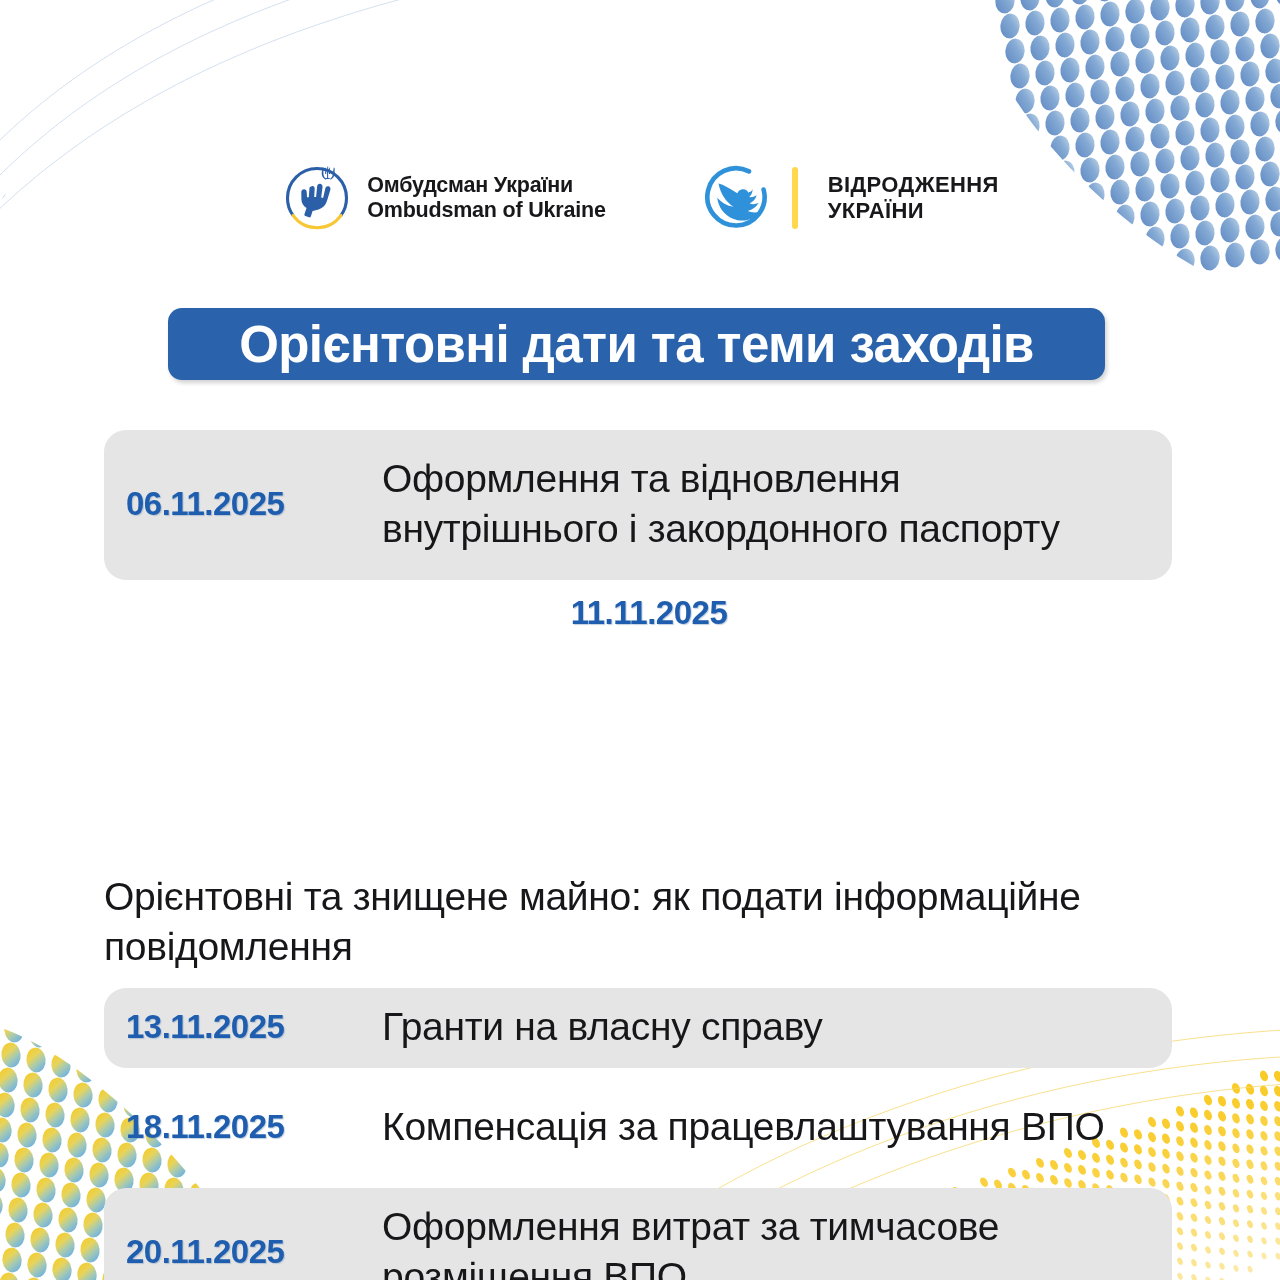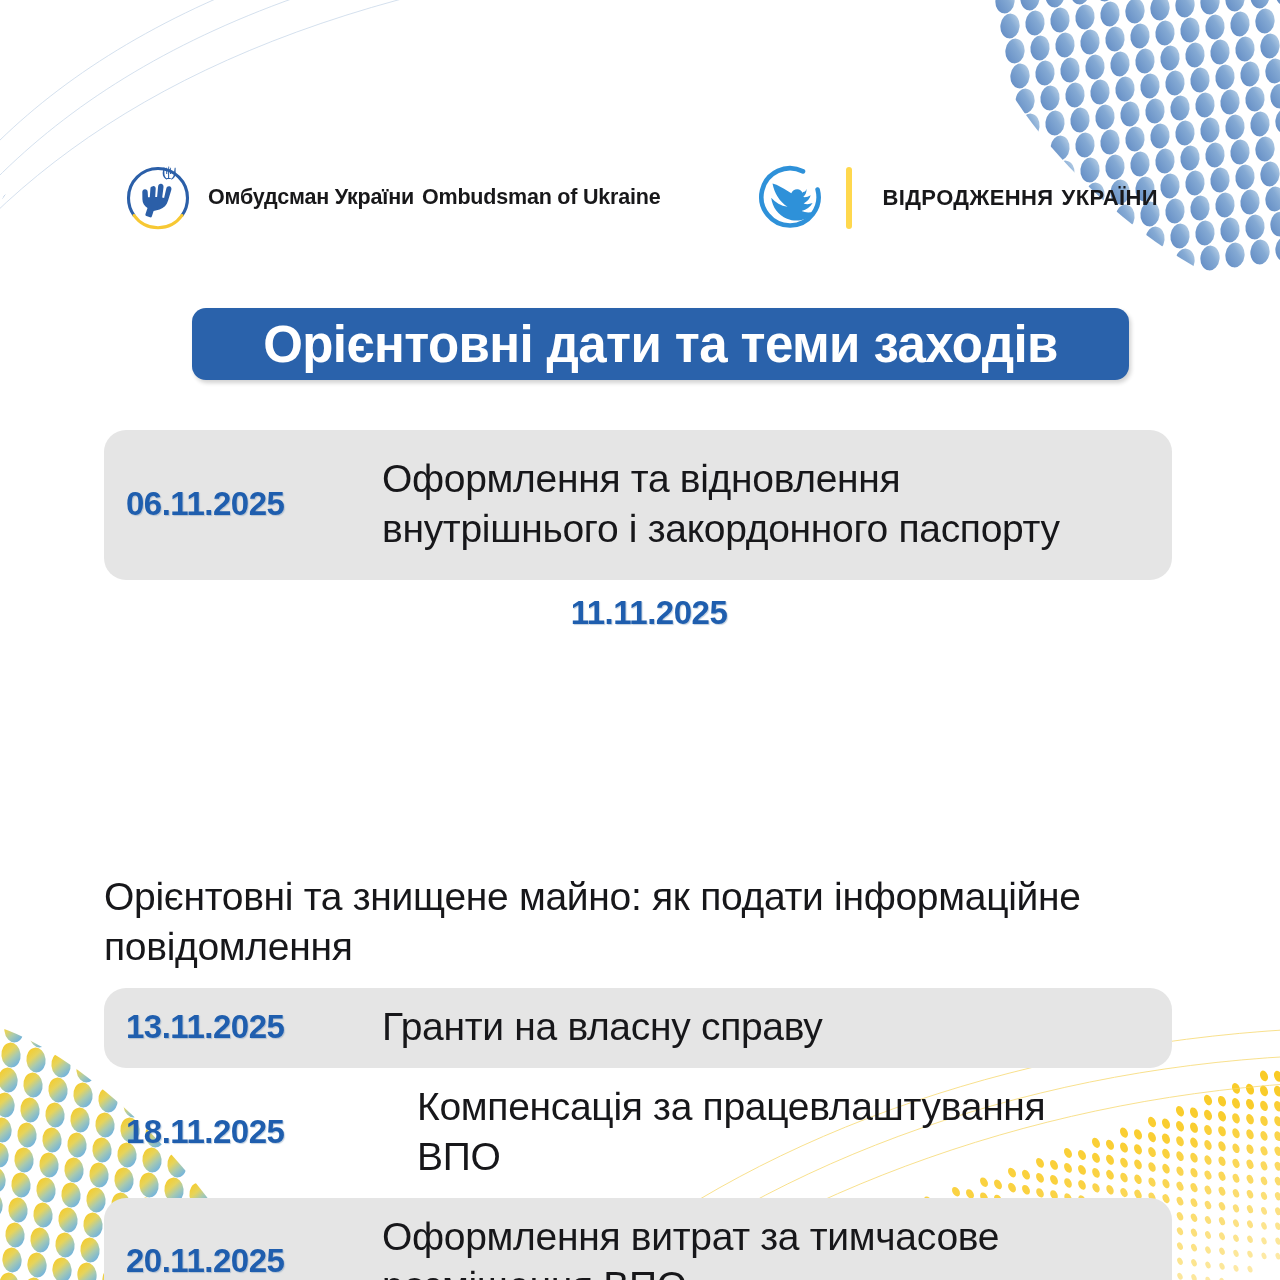--- a/index.html
+++ b/index.html
@@ -44,23 +44,23 @@
     display: flex;
     align-items: center;
     gap: 14px;
   }
   .logo-mark {
     flex: 0 0 auto;
     display: block;
   }
   .logo-text {
     display: flex;
+    flex-direction: column;
     justify-content: flex-start;
     line-height: 1.18;
-    gap: 8px;
   }
   .logo-text .l1, .logo-text .l2 {
     font-weight: bold;
     color: #18181a;
     white-space: nowrap;
   }
   #ombudsman-logo .logo-text .l1,
   #ombudsman-logo .logo-text .l2 {
     font-size: 21.5px;
     letter-spacing: -0.2px;
@@ -85,21 +85,20 @@
     left: 168px;
     top: 308px;
     width: 937px;
     height: 72px;
     background: #2a62ab;
     border-radius: 14px;
     display: flex;
     align-items: center;
     justify-content: center;
     box-shadow: 2px 3px 4px rgba(0,0,0,0.18);
-    margin-left: 24px;
   }
   #title-banner .title-text {
     color: #ffffff;
     font-size: 51px;
     font-weight: bold;
     letter-spacing: -0.6px;
     white-space: nowrap;
   }
 
   
@@ -134,21 +133,21 @@
     flex: 1 1 auto;
     padding-right: 40px;
     color: #17171a;
     font-size: 39px;
     line-height: 1.28;
     letter-spacing: -0.3px;
   }
   #row-0 { min-height: 150px; }
   #row-1 { min-height: 158px; flex-direction: column; }
   #row-2 { min-height: 70px; align-items: center;  }
-  #row-3 { min-height: 120px; gap: 35px; }
+  #row-3 { min-height: 120px; }
   #row-4 { min-height: 118px; }
 </style>
 </head>
 <body>
 
 <div id="poster">
 
   <svg class="deco" id="deco-top-left" viewBox="0 0 720 330" preserveAspectRatio="none">
     <defs>
       <clipPath id="clipTL">

